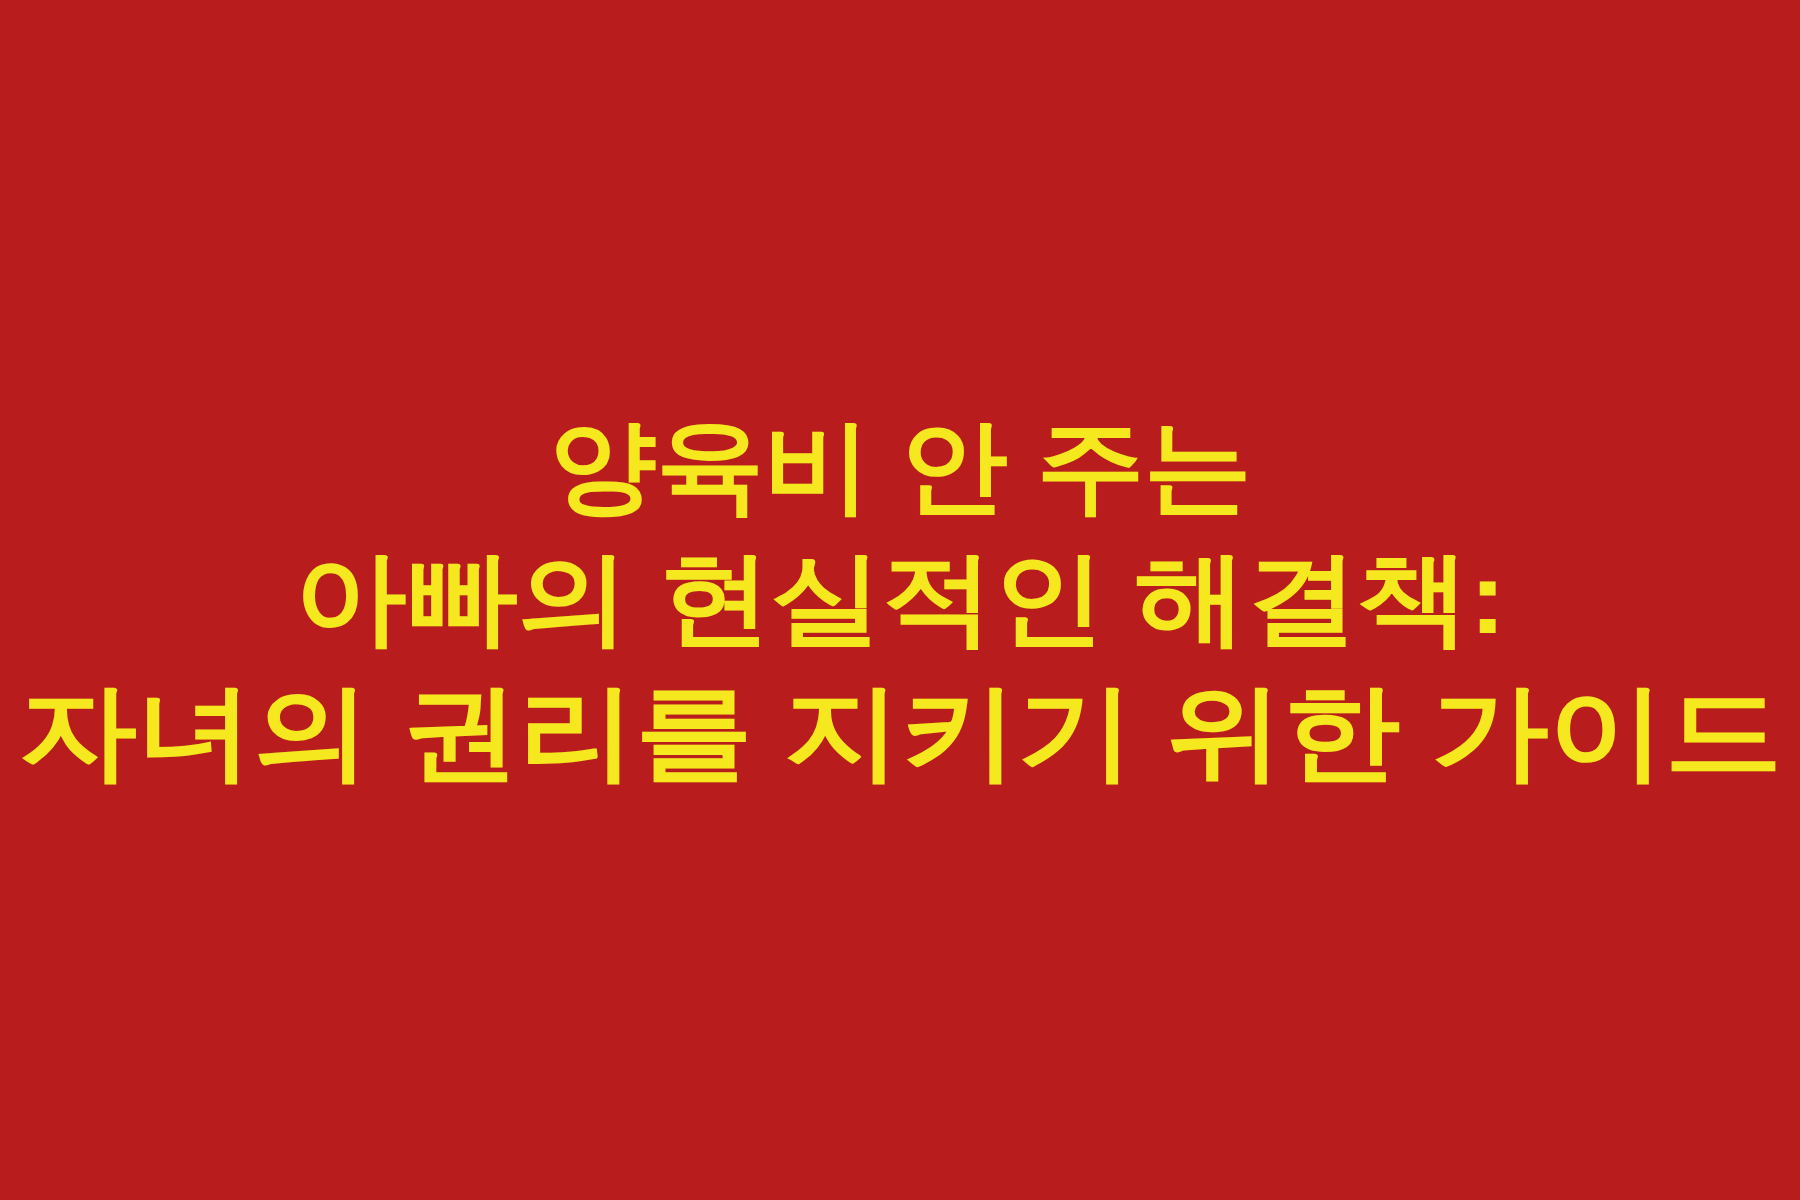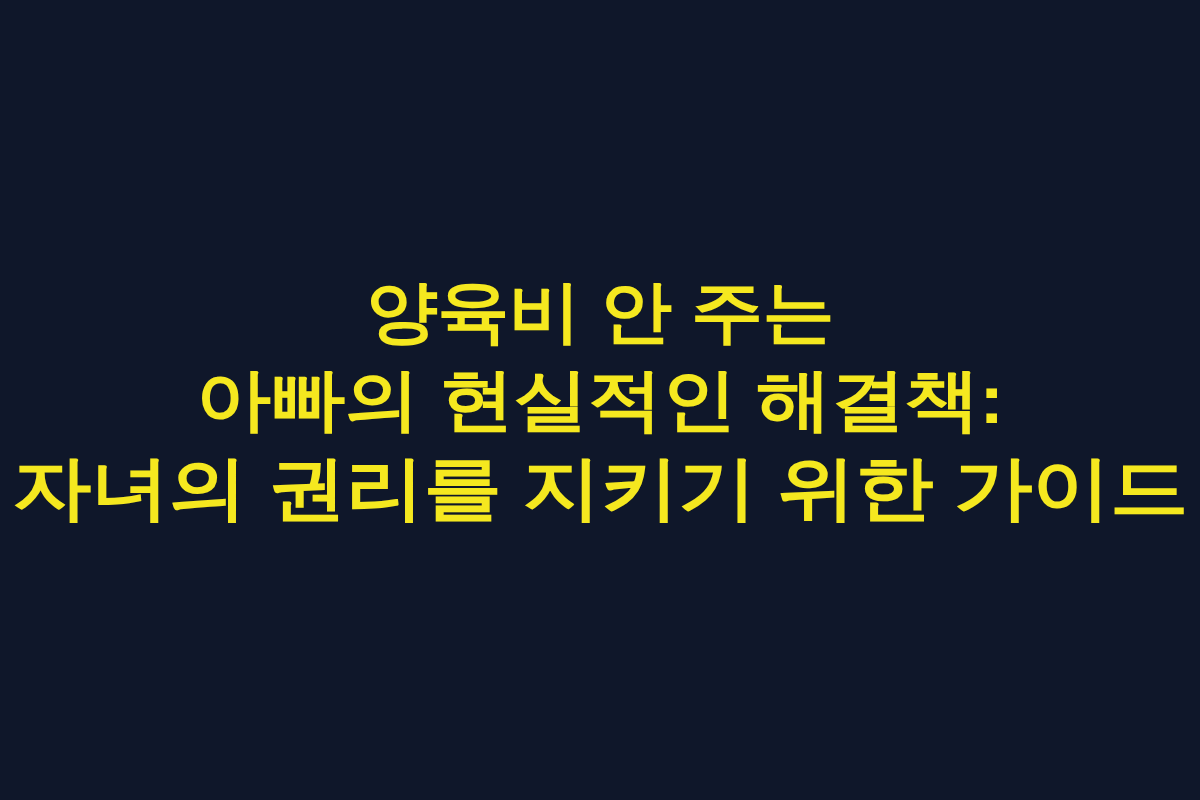--- a/index.html
+++ b/index.html
@@ -13,21 +13,21 @@
     height: 800px;
     overflow: hidden;
     font-family: "Liberation Sans", "DejaVu Sans", sans-serif;
   }
 
   .poster {
     position: relative;
     box-sizing: border-box;
     width: 1200px;
     height: 800px;
-    background: #0f172a;
+    background: #b91c1c;
     display: flex;
     flex-direction: column;
     justify-content: center;
   }
 
   .headline {
     display: flex;
     flex-direction: column;
     align-items: center;
     justify-content: center;

